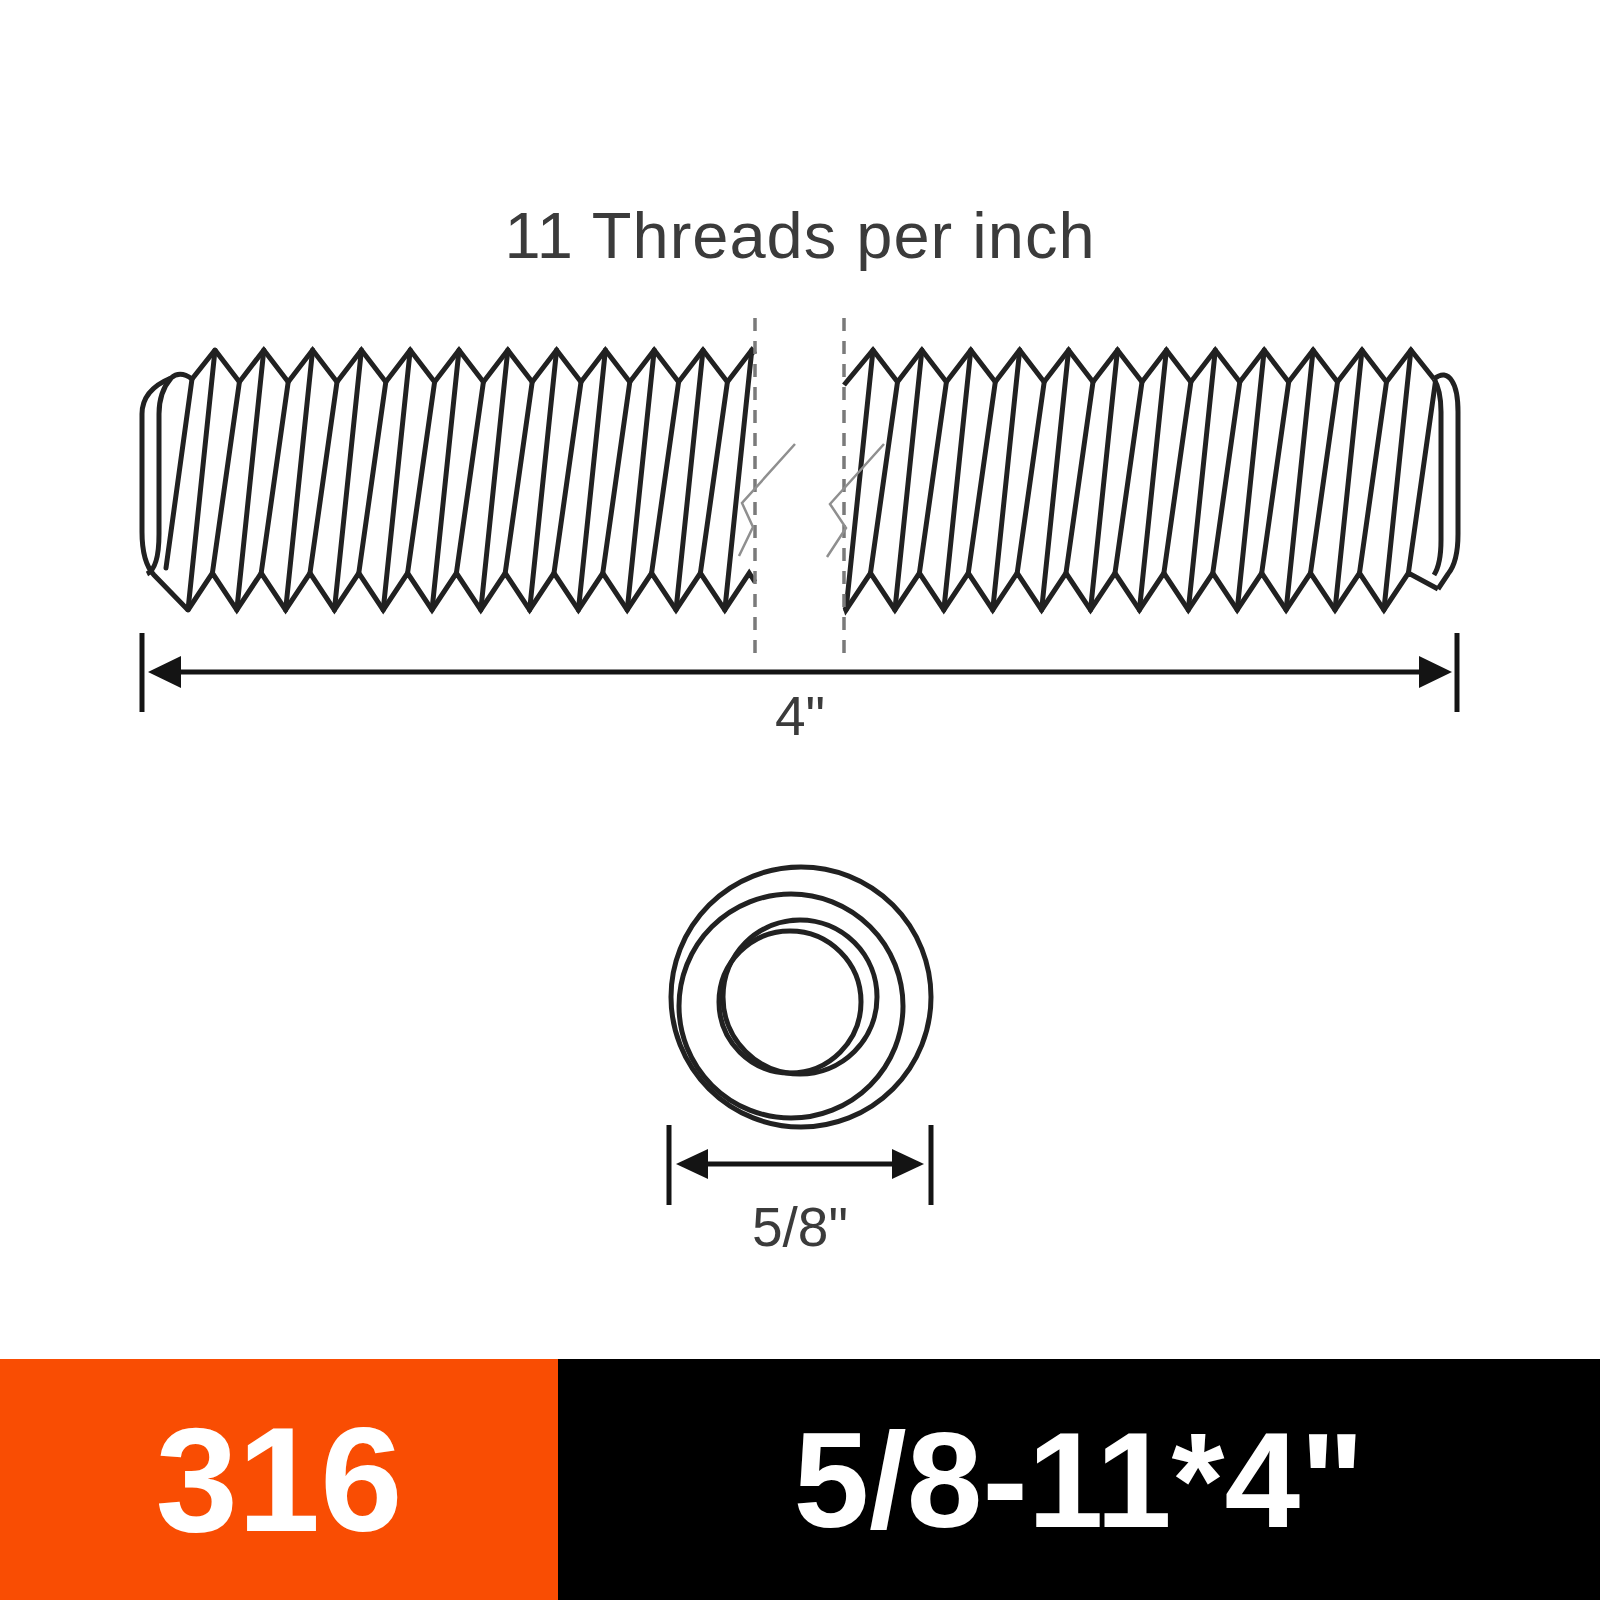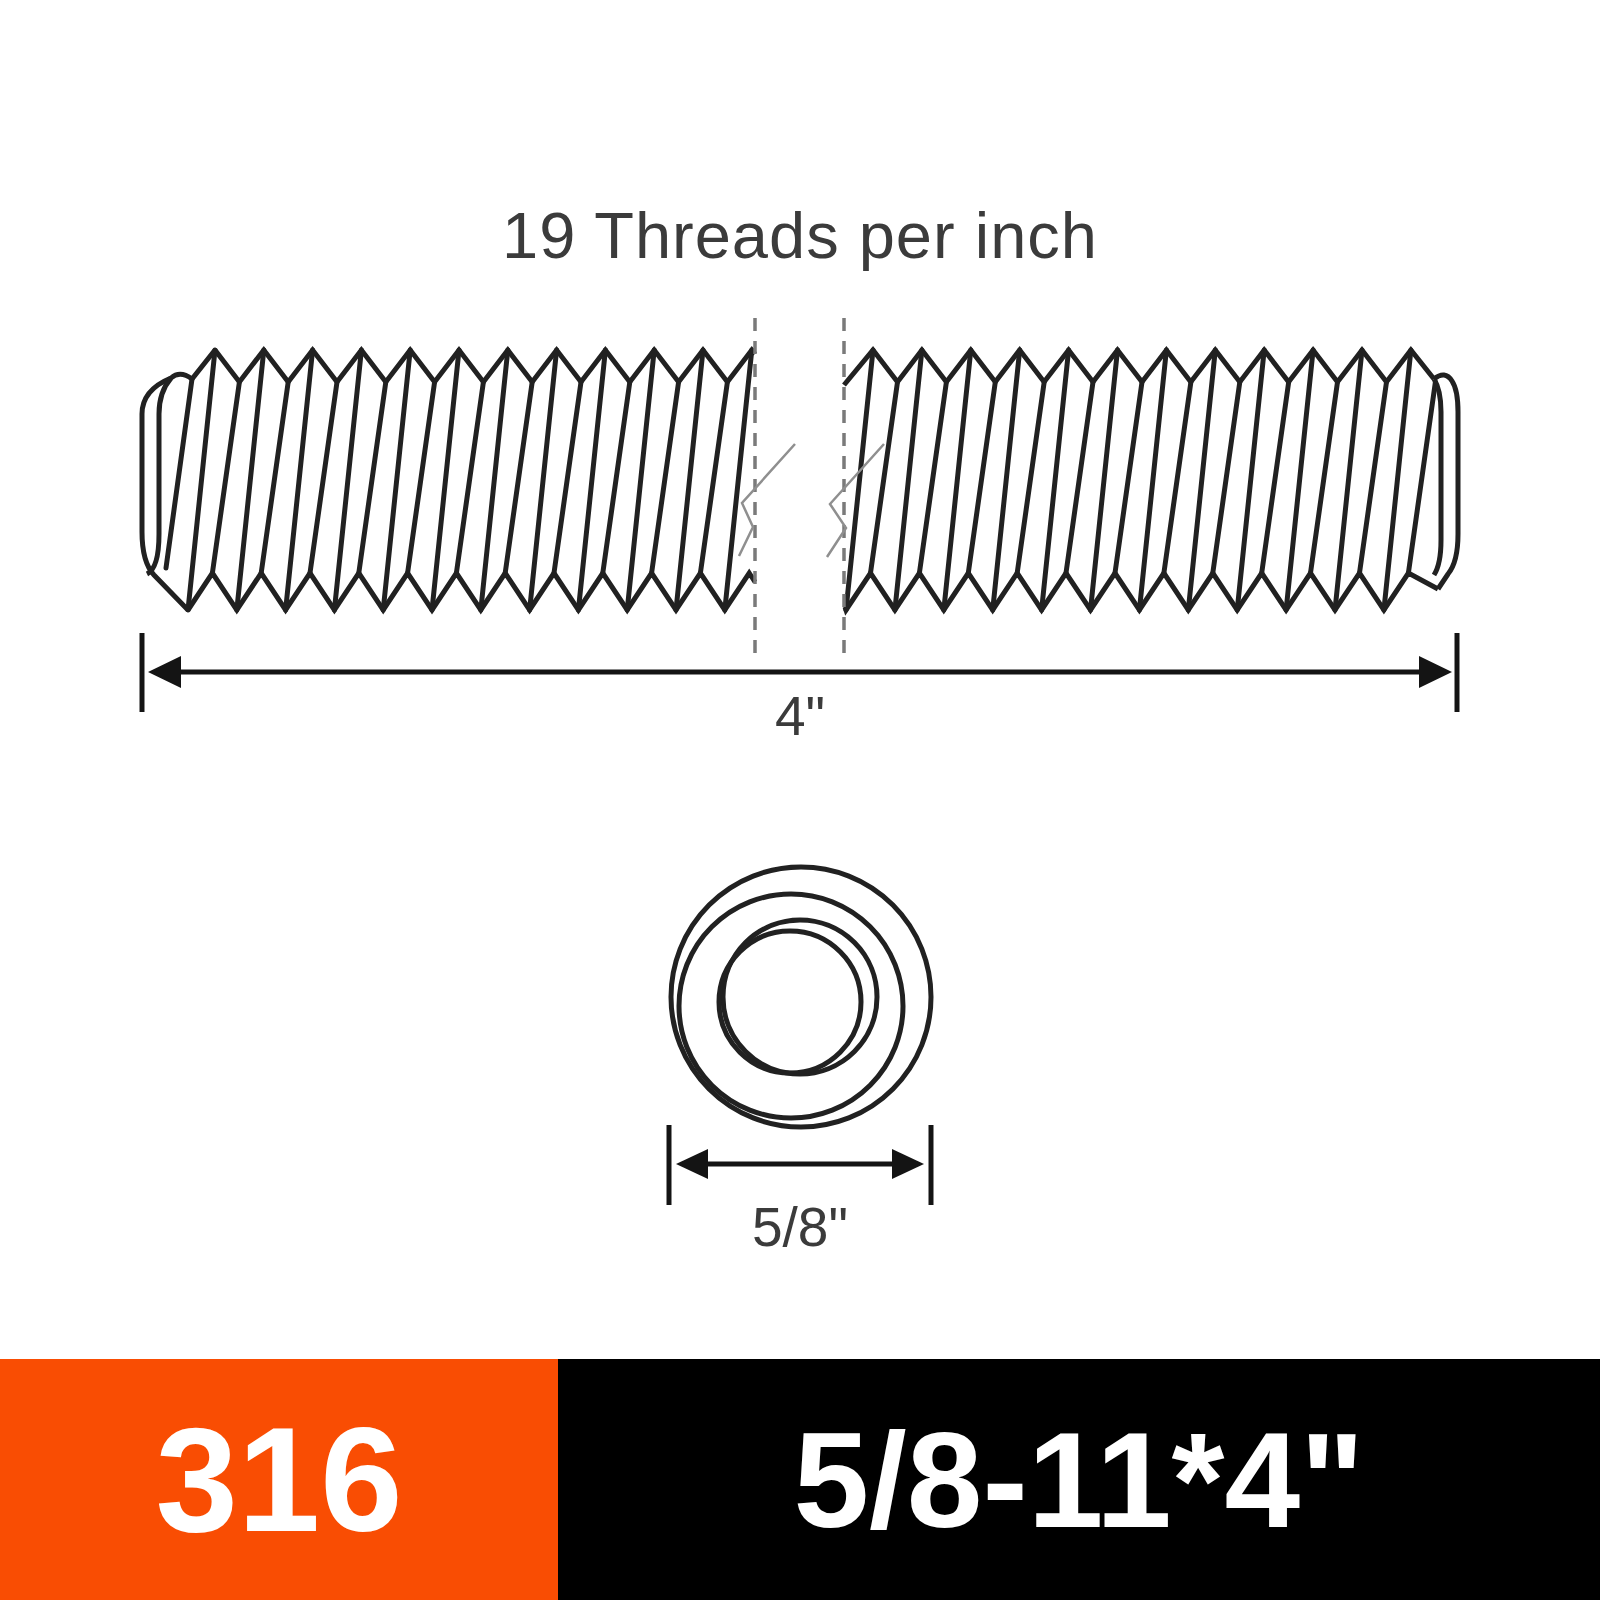--- a/index.html
+++ b/index.html
@@ -31,21 +31,21 @@
   }
   .banner-right{
     flex:1;height:100%;background:#000000;
     display:flex;align-items:center;justify-content:center;
     color:#ffffff;font-size:136px;font-weight:700;
   }
 </style>
 </head>
 <body>
 
-<div class="title">19 Threads per inch</div>
+<div class="title">11 Threads per inch</div>
 
 <svg class="drawing" width="1600" height="1600" viewBox="0 0 1600 1600">
 
   <g>
     <path id="rod-left-top" class="ink" d="M215,350 L239.4,382 L263.8,350 L288.2,382 L312.6,350 L337.0,382 L361.4,350 L385.8,382 L410.2,350 L434.6,382 L459.0,350 L483.4,382 L507.8,350 L532.2,382 L556.6,350 L581.0,382 L605.4,350 L629.8,382 L654.2,350 L678.6,382 L703.0,350 L727.4,382 L751.8,350 L755,354"></path>
     <path id="rod-left-bottom" class="ink" d="M188,610 L212.4,573 L236.8,610 L261.2,573 L285.6,610 L310.0,573 L334.4,610 L358.8,573 L383.2,610 L407.6,573 L432.0,610 L456.4,573 L480.8,610 L505.2,573 L529.6,610 L554.0,573 L578.4,610 L602.8,573 L627.2,610 L651.6,573 L676.0,610 L700.4,573 L724.8,610 L749.2,573 L755,582"></path>
     <path id="rod-left-diagonals" class="ink" stroke-linecap="round" d="M215.0,350 L188.0,610 M263.8,350 L236.8,610 M312.6,350 L285.6,610 M361.4,350 L334.4,610 M410.2,350 L383.2,610 M459.0,350 L432.0,610 M507.8,350 L480.8,610 M556.6,350 L529.6,610 M605.4,350 L578.4,610 M654.2,350 L627.2,610 M703.0,350 L676.0,610 M751.8,350 L724.8,610 M239.4,382 L212.4,573 M288.2,382 L261.2,573 M337.0,382 L310.0,573 M385.8,382 L358.8,573 M434.6,382 L407.6,573 M483.4,382 L456.4,573 M532.2,382 L505.2,573 M581.0,382 L554.0,573 M629.8,382 L602.8,573 M678.6,382 L651.6,573 M727.4,382 L700.4,573 "></path>
     <path class="ink" d="M215,350 L192,379 Q180,370 171,378 Q142,390 142,414 L142,532 Q142,562 154,575 L188,610"></path>
     <path class="ink" d="M171,378 Q159,392 159,414 L159,534 Q159,568 147,574"></path>
     <path class="ink" stroke-linecap="round" d="M192,379 L166,568"></path>

